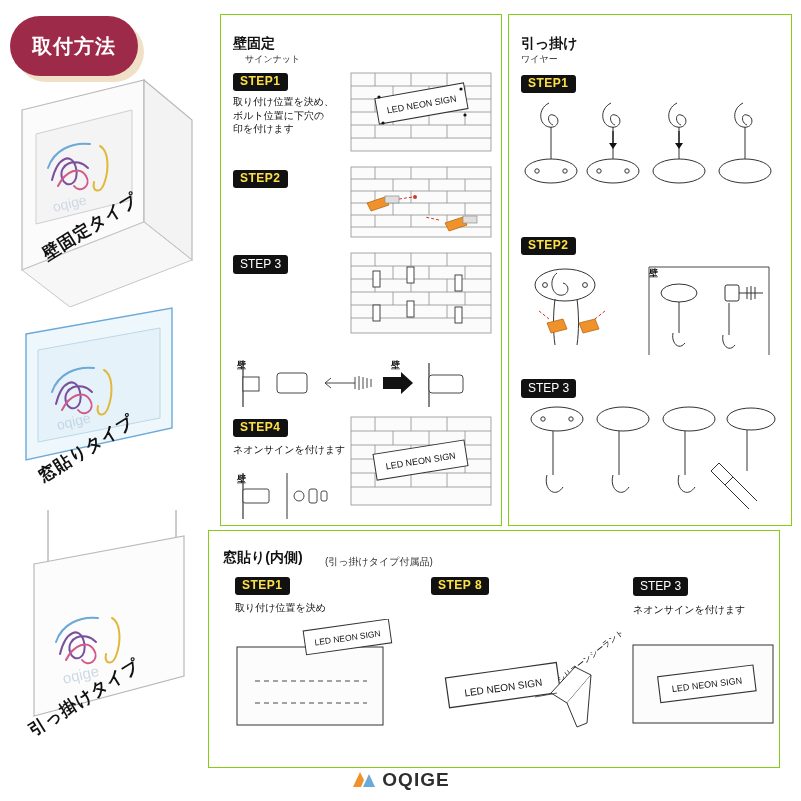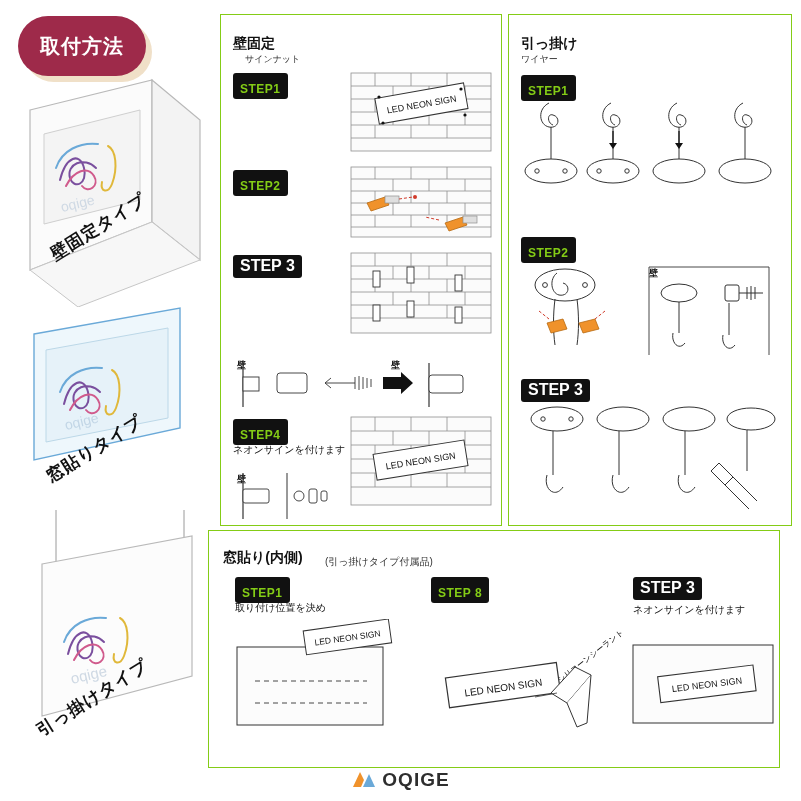--- a/index.html
+++ b/index.html
@@ -7,21 +7,21 @@
     width:801px;height:801px;
     background:#ffffff;
     font-family:"Liberation Sans", sans-serif;
     color:#1a1a1a;
     position:relative;
     overflow:hidden;
   }
   .root{position:absolute;inset:0;}
 
   
-  .left-col{position:absolute;left:8px;top:0;width:212px;height:790px;}
+  .left-col{position:absolute;left:0;top:0;width:212px;height:790px;}
 
   .badge{
     position:absolute;left:10px;top:16px;width:128px;height:60px;
     background:#9e2a4a;border-radius:30px;
     box-shadow:6px 6px 0 0 #f0e0c8;
     display:flex;align-items:center;justify-content:center;
   }
   .badge span{color:#fff;font-size:20px;font-weight:bold;letter-spacing:1px;}
 
   
@@ -51,26 +51,26 @@
     position:absolute;font-size:14px;font-weight:bold;color:#111;
   }
   .p-sub{
     position:absolute;font-size:9px;color:#333;
   }
   .p-sub2{
     position:absolute;font-size:10px;color:#333;
   }
 
   .step-pill{
-    position:absolute;background:#111;color:#84cc16;font-weight:bold;
-    font-size:12px;border-radius:3px;padding:10px 7px 3px 7px;
+    position:absolute;background:#111;color:#fde047;font-weight:bold;
+    font-size:12px;border-radius:3px;padding:2px 7px 3px 7px;
     letter-spacing:0.5px;line-height:1.1;
   }
   .step-plain{
-    position:absolute;font-weight:bold;font-size:16px;color:#111;
+    position:absolute;font-weight:normal;font-size:12px;color:#111;
   }
   .body-txt{
     position:absolute;font-size:10px;line-height:1.35;color:#111;
   }
   .small-txt{position:absolute;font-size:9px;color:#111;}
   .note-red{
     position:absolute;font-size:11px;color:#e02020;font-weight:bold;
   }
 
   .svgabs{position:absolute;}
@@ -140,20 +140,23 @@
       </svg>
     </div>
     <div class="type-label lbl-hook">引っ掛けタイプ</div>
   </div>
 
   <div class="panel panel-wall">
     <div class="p-title" style="left:12px;top:20px;">壁固定</div>
     <div class="p-sub" style="left:24px;top:38px;">サインナット</div>
 
     <div class="step-pill" style="left:12px;top:58px;">STEP1</div>
+    <div class="body-txt" style="left:12px;top:80px;width:110px;white-space:pre-line;">取り付け位置を決め、
+ボルト位置に下穴の
+印を付けます</div>
     <svg class="svgabs" style="left:128px;top:52px;" width="145" height="88" viewBox="0 0 145 88">
       <g stroke="#8f8f8f" stroke-width="0.8" fill="#fbfbfb">
         <rect x="2" y="6" width="140" height="78"></rect>
         <line x1="2" y1="19" x2="142" y2="19"></line>
           <line x1="2" y1="32" x2="142" y2="32"></line>
         <line x1="2" y1="45" x2="142" y2="45"></line>
           <line x1="2" y1="58" x2="142" y2="58"></line>
         <line x1="2" y1="71" x2="142" y2="71"></line>
         <line x1="26" y1="6" x2="26" y2="19"></line>
           <line x1="62" y1="6" x2="62" y2="19"></line>

